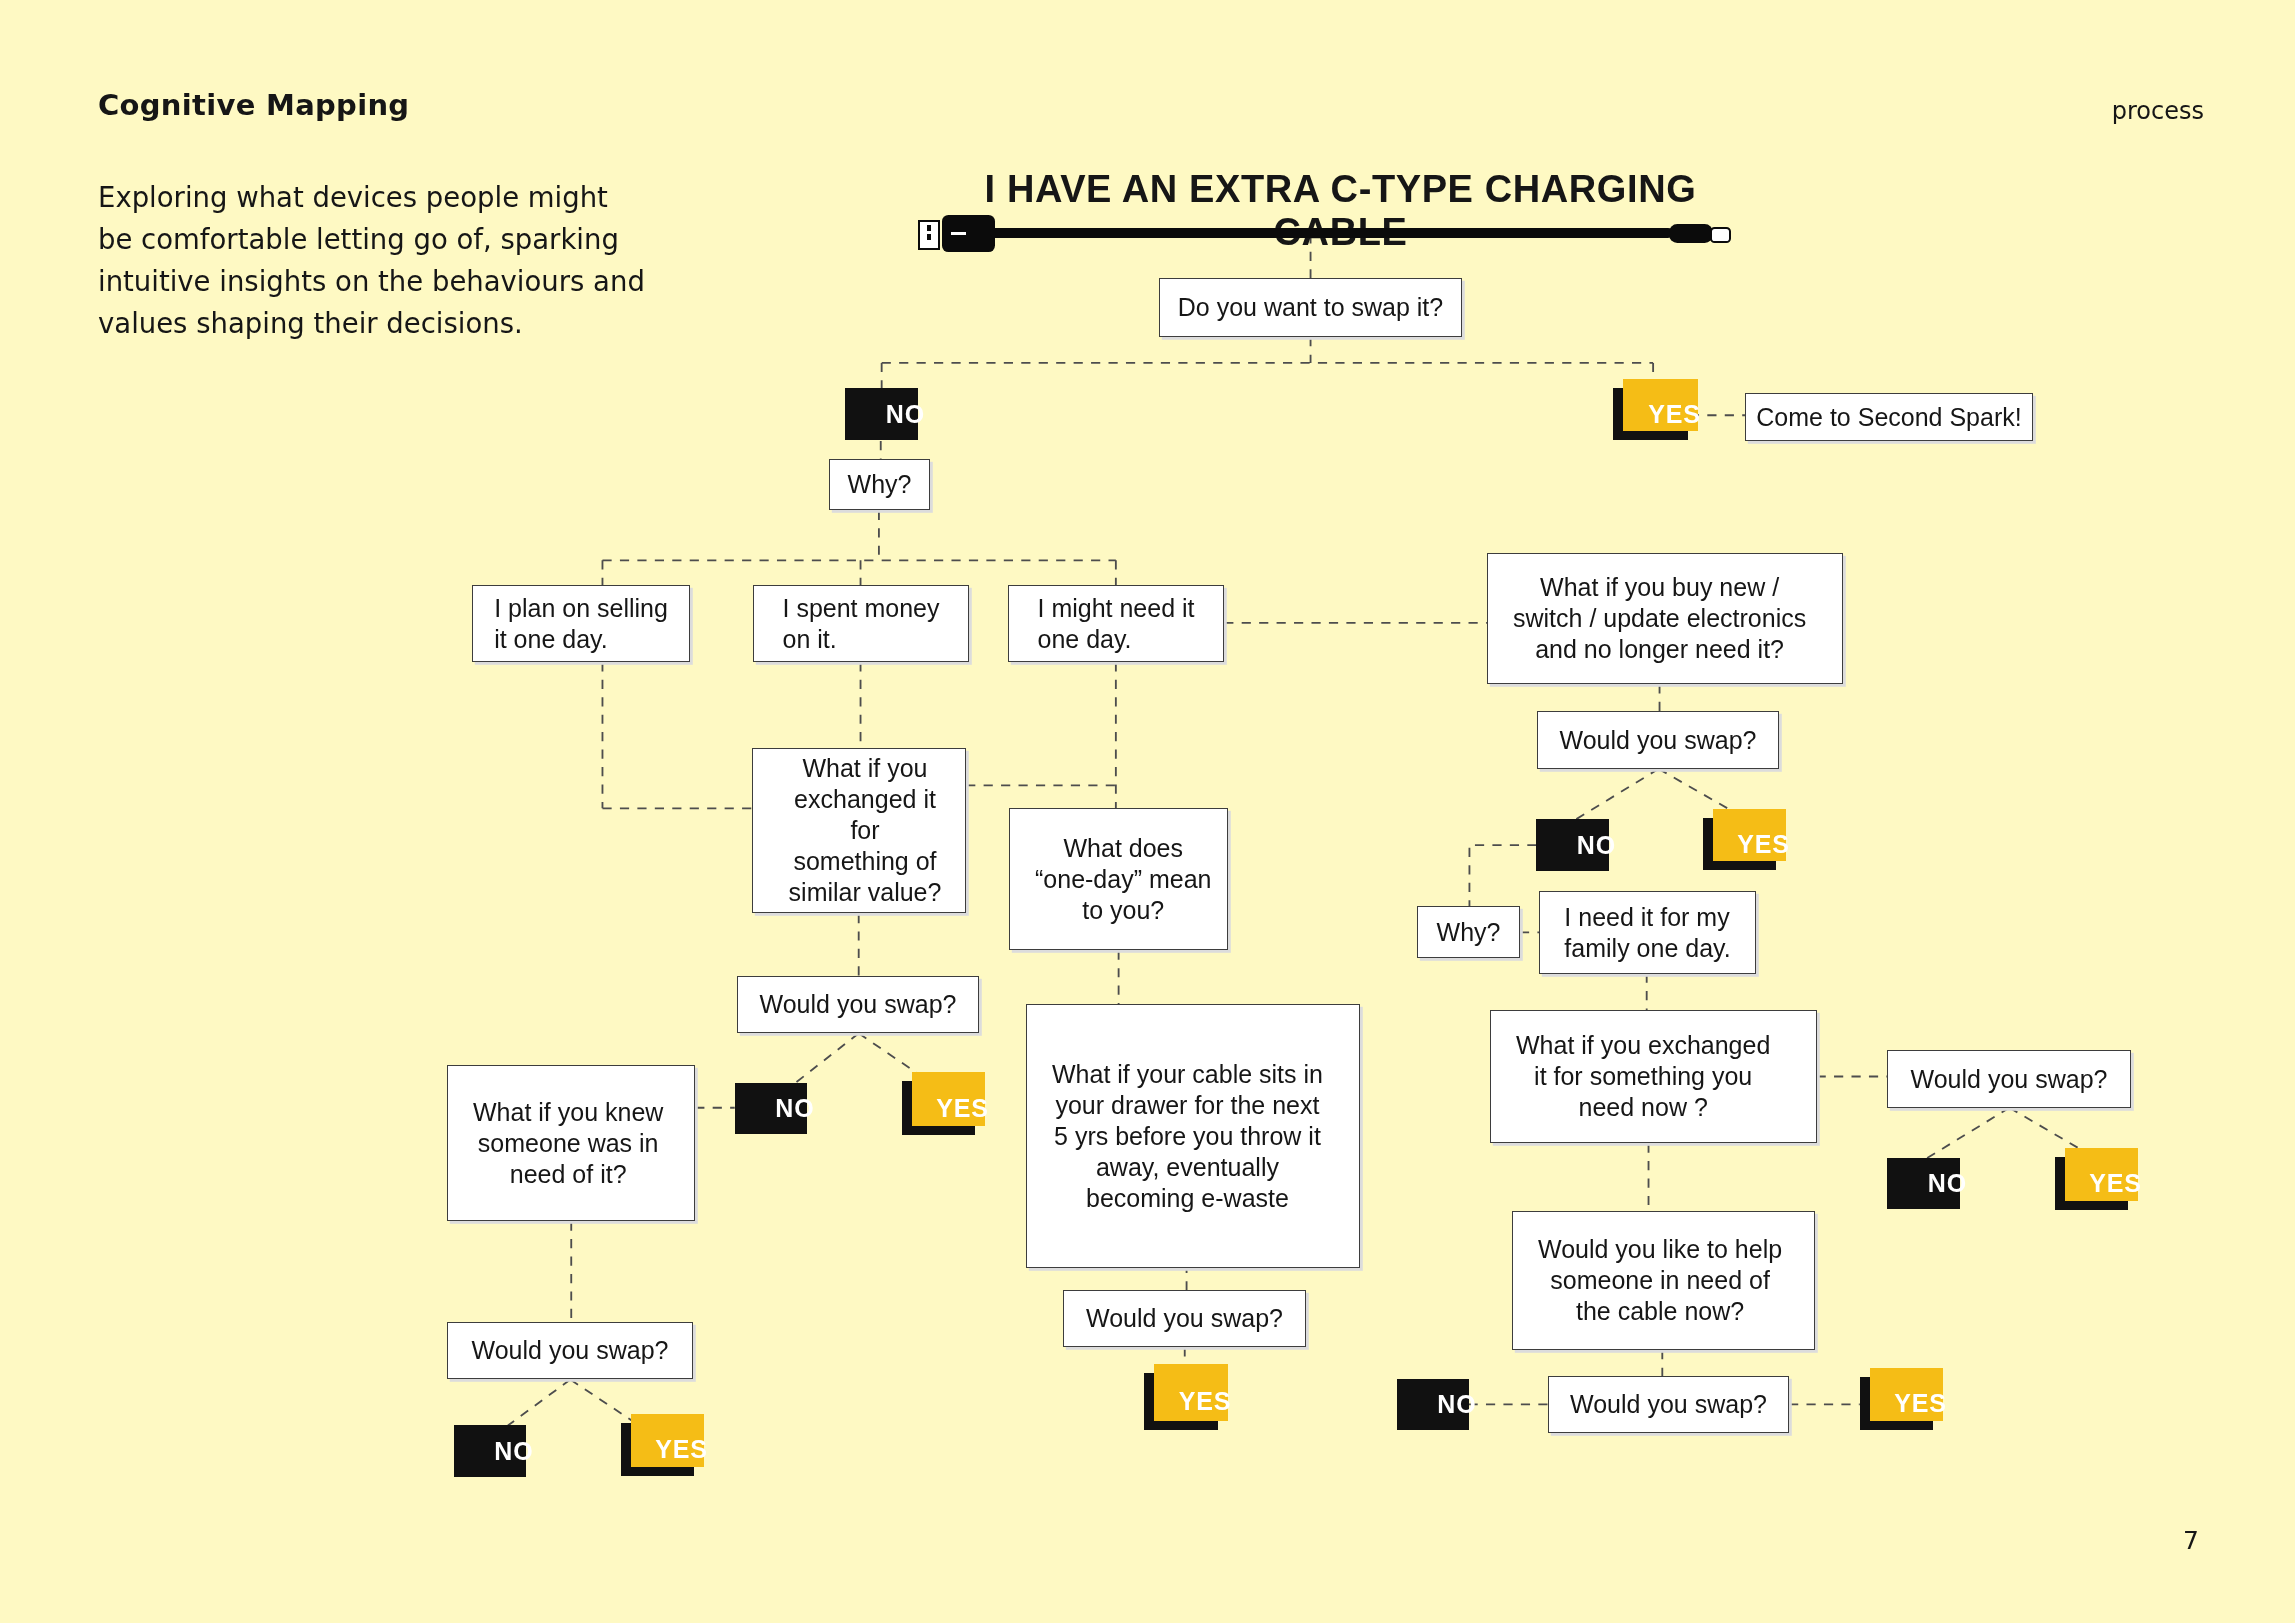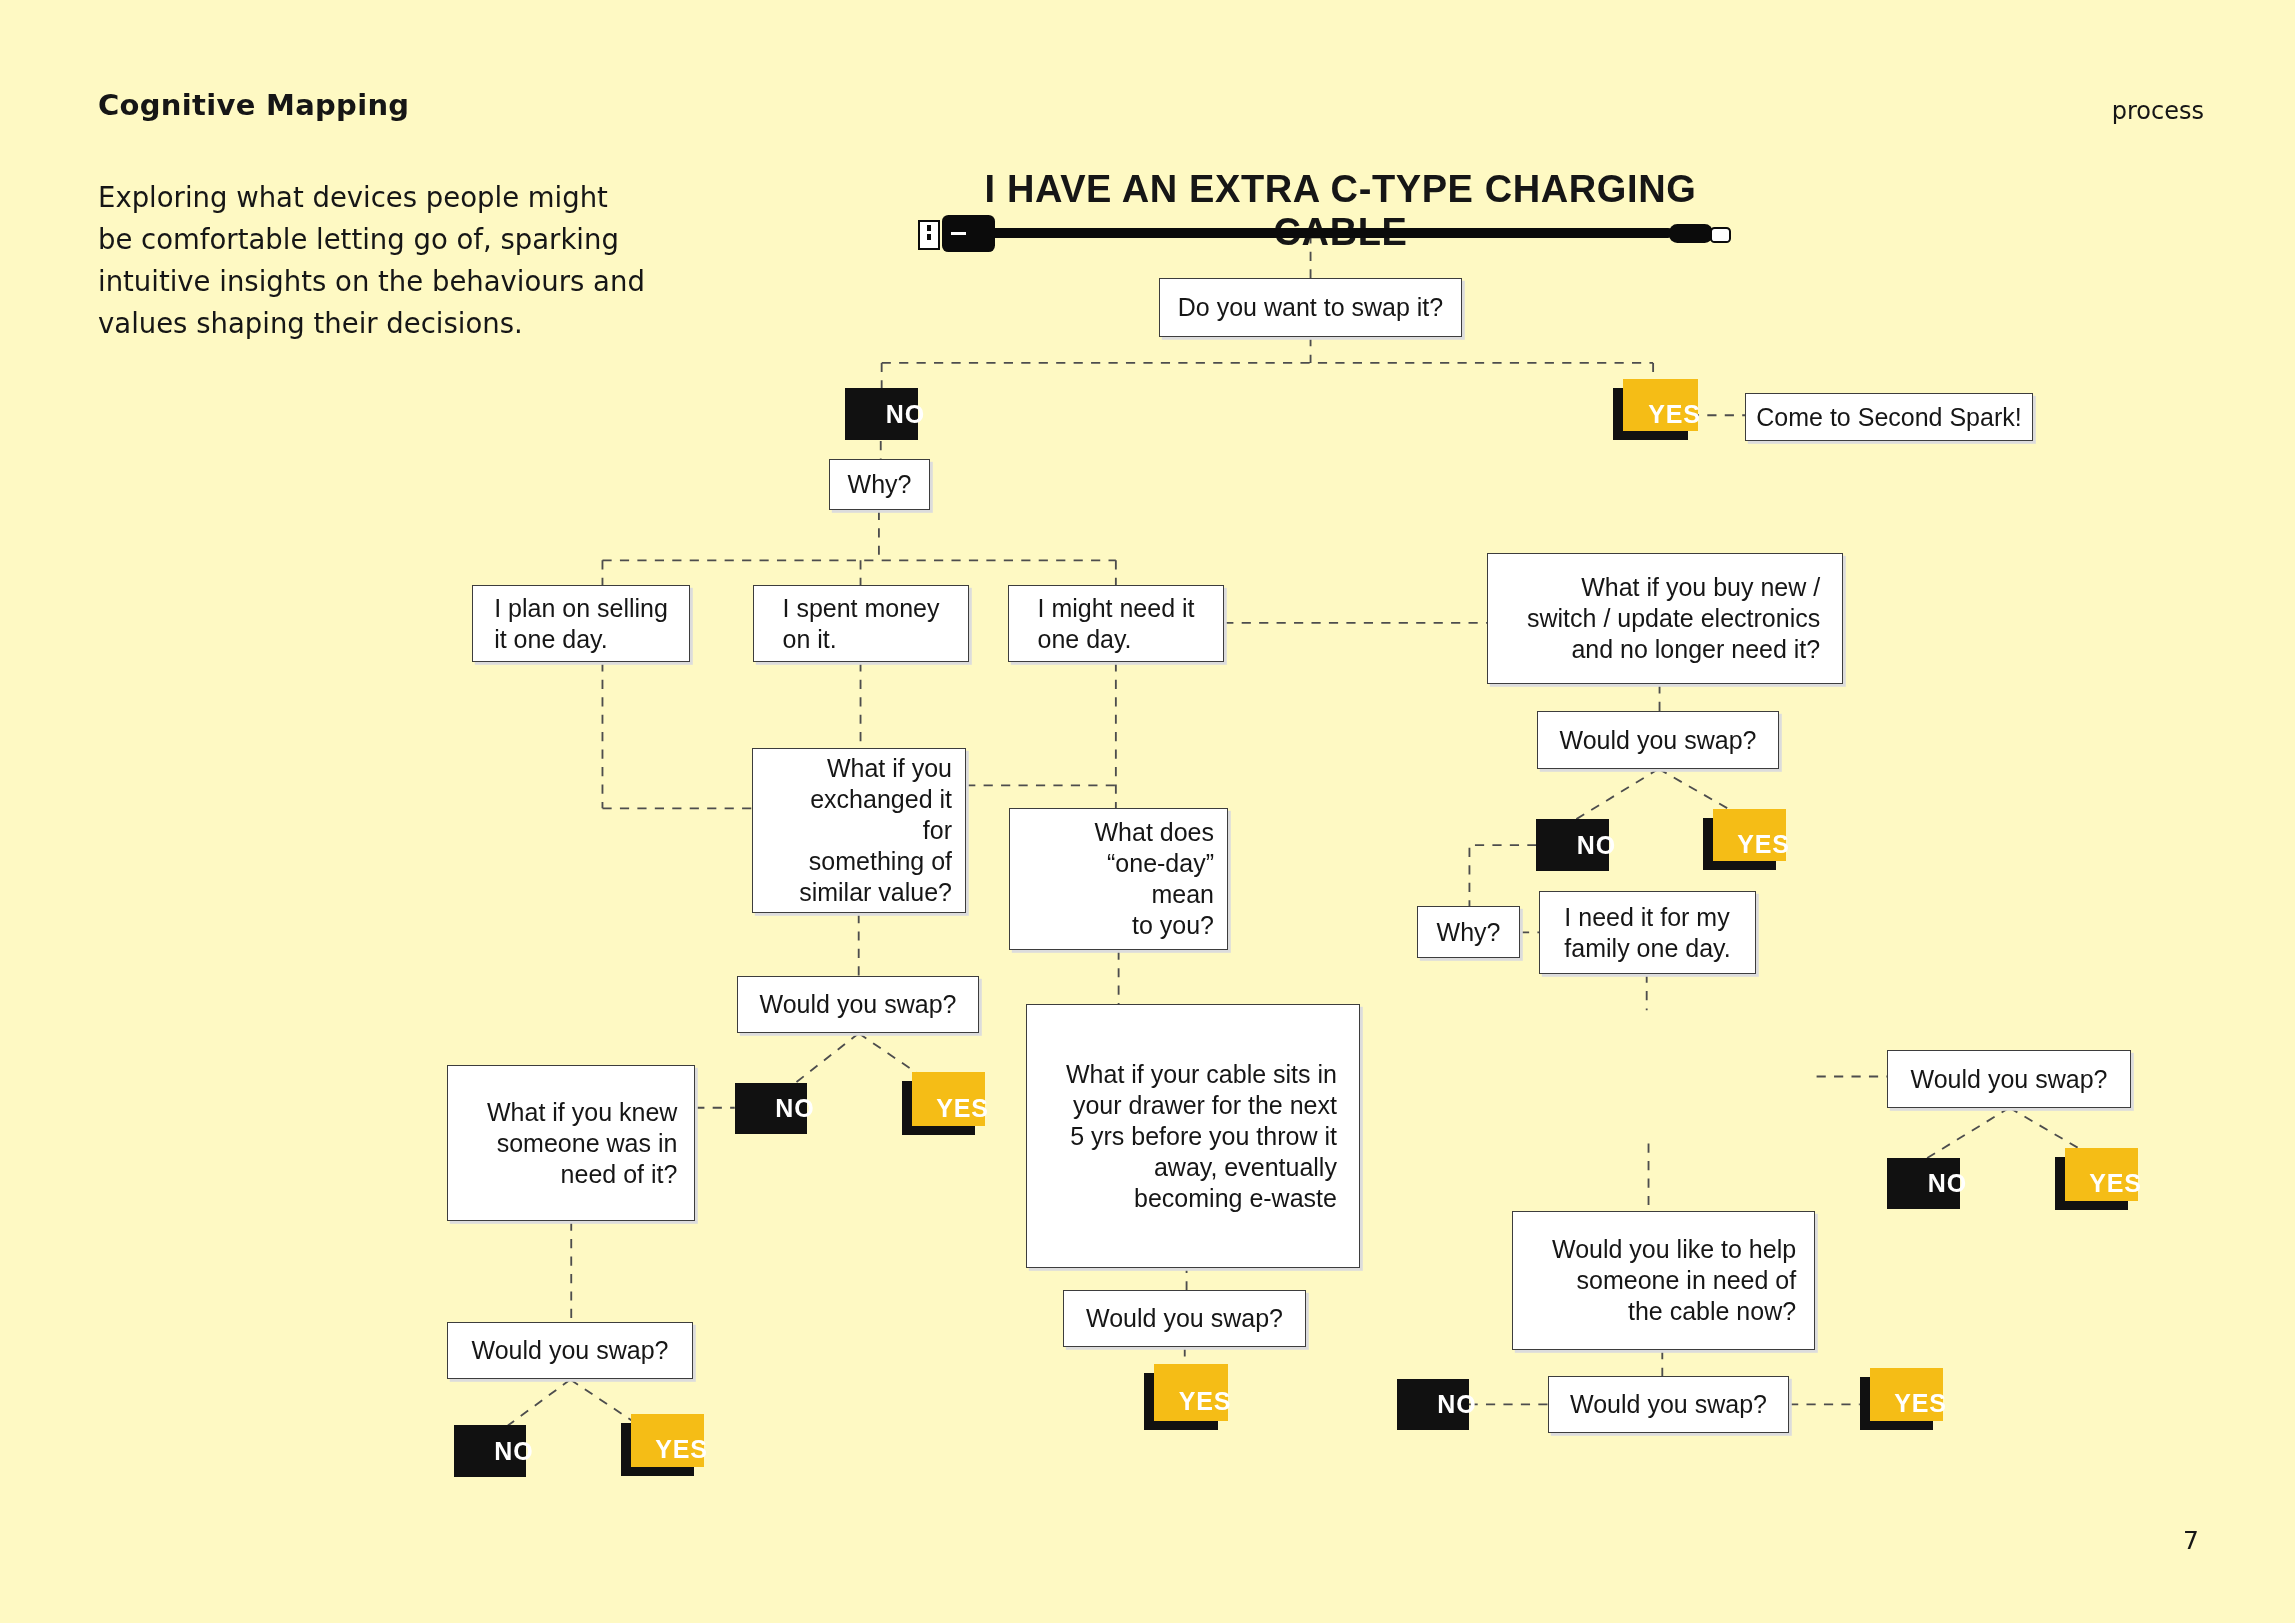--- a/index.html
+++ b/index.html
@@ -20,21 +20,21 @@
   .usb-shield i{display:block;width:4.6px;height:6.4px;background:#0b0b0b;margin:2.8px auto 1.8px;}
   .usb-body{left:942px;top:215px;width:53px;height:37px;background:#0b0b0b;border-radius:6.4px;}
   .usb-body i{display:block;width:14.7px;height:3.7px;background:#fff;margin:16.5px 0 0 9.2px;}
   .cable-line{left:990px;top:228px;width:683px;height:10px;background:#0b0b0b;border-radius:5.5px;}
   .ctype-body{left:1669px;top:224px;width:44px;height:19px;background:#0b0b0b;border-radius:8.3px;}
   .ctype-tip{left:1710px;top:227px;width:16.5px;height:12px;background:#fff;border:2.8px solid #0b0b0b;border-radius:4.6px;}
   
   .node{position:absolute;box-sizing:border-box;display:flex;align-items:center;justify-content:center;
         font-size:25px;line-height:31px;white-space:pre-line;padding-left:48px;}
   .q{background:#fff;border:1.8px solid #3d3d3d;box-shadow:2.8px 2.8px 0 #dcdcdc;text-align:left;padding:3.7px 9.2px;}
-  .q.la{justify-content:flex-start;text-align:right;padding-left:39px;padding-right:13px;}
+  .q.la{justify-content:flex-start;text-align:center;padding-left:25px;padding-right:13px;}
   .k{background:#111;color:#fff;font-weight:600;letter-spacing:0.9px;z-index:2;}
   .yes::before{content:"";position:absolute;left:10px;top:-9.2px;width:100%;height:100%;
                background:#F5BD16;z-index:-1;}
   svg.wires{position:absolute;left:0;top:0;z-index:0;}
   .node{z-index:1;}
 </style>
 </head>
 <body>
 
 <div id="canvas">
@@ -110,20 +110,23 @@
   <div class="node q la" style="left:1487px;top:553px;width:356px;height:131px">What if you buy new /
 switch / update electronics
 and no longer need it?</div>
 
   <div class="node q" style="left:1537px;top:711px;width:242px;height:58px">Would you swap?</div>
   <div class="node k" style="left:1536px;top:819px;width:73px;height:52px">NO</div>
   <div class="node k yes" style="left:1703px;top:818px;width:73px;height:52px">YES</div>
   <div class="node q" style="left:1417px;top:906px;width:103px;height:52px">Why?</div>
   <div class="node q" style="left:1539px;top:891px;width:217px;height:83px">I need it for my
 family one day.</div>
+  <div class="node q la" style="left:1490px;top:1010px;width:327px;height:133px">What if you exchanged
+it for something you
+need now ?</div>
   <div class="node q" style="left:1887px;top:1050px;width:244px;height:58px">Would you swap?</div>
   <div class="node k" style="left:1887px;top:1158px;width:73px;height:51px">NO</div>
   <div class="node k yes" style="left:2055px;top:1157px;width:73px;height:53px">YES</div>
   <div class="node q la" style="left:1512px;top:1211px;width:303px;height:139px">Would you like to help
 someone in need of
 the cable now?</div>
   <div class="node q" style="left:1548px;top:1376px;width:241px;height:57px">Would you swap?</div>
   <div class="node k" style="left:1397px;top:1379px;width:72px;height:51px">NO</div>
   <div class="node k yes" style="left:1860px;top:1377px;width:73px;height:53px">YES</div>
 

